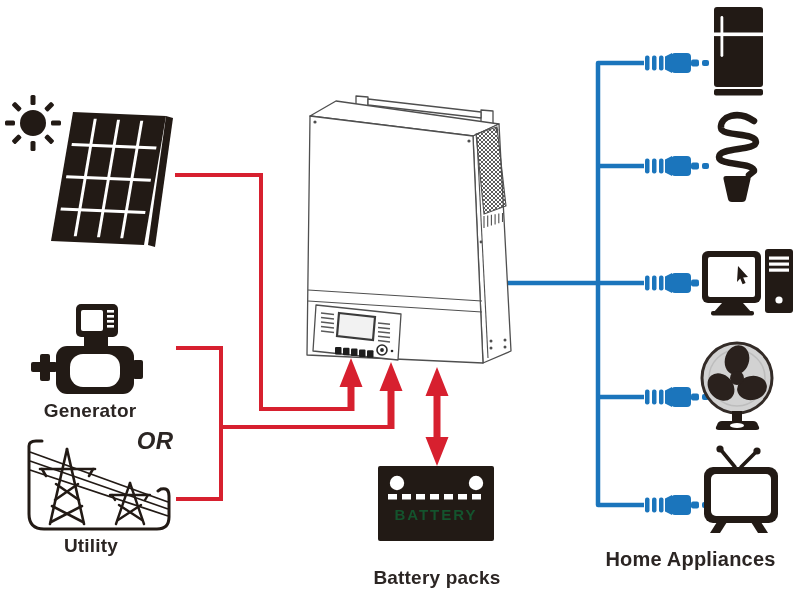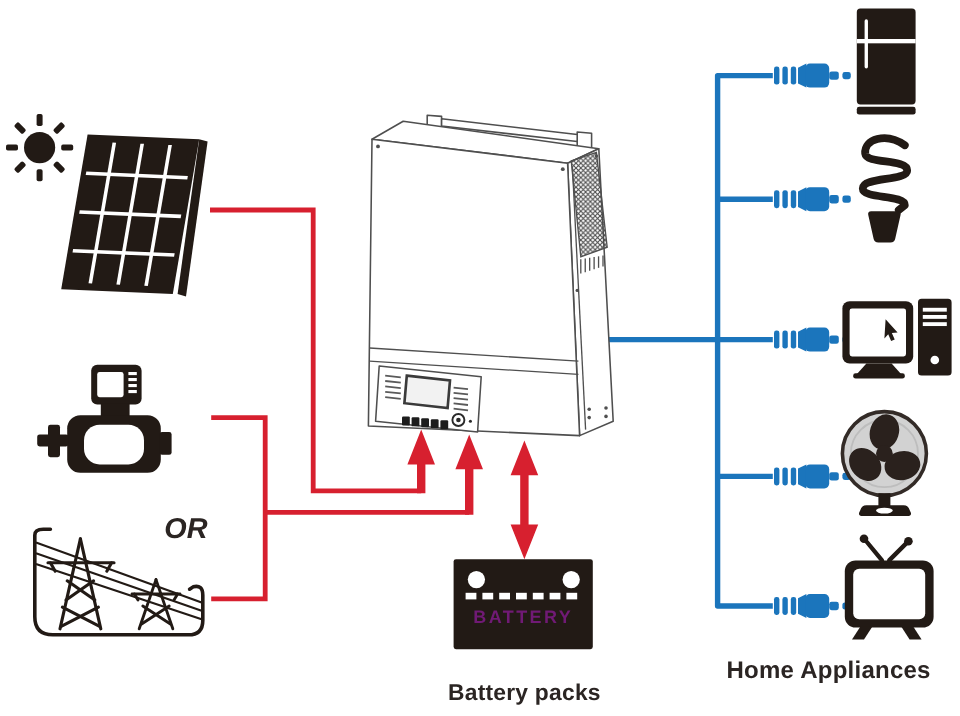--- a/index.html
+++ b/index.html
@@ -8,21 +8,21 @@
   .stage svg{position:absolute;left:0;top:0;}
   .label{position:absolute;font-weight:bold;color:var(--label-text,#2b2523);
          text-align:center;line-height:1.1;letter-spacing:0.2px;}
   .lbl-solar{left:15px;top:248px;width:160px;font-size:19px;}
   .lbl-generator{left:10px;top:401px;width:160px;font-size:19px;}
   .lbl-or{left:125px;top:428px;width:60px;font-size:24px;font-style:italic;}
   .lbl-utility{left:11px;top:536px;width:160px;font-size:19px;}
   .lbl-batt1{left:357px;top:545px;width:160px;font-size:19px;}
   .lbl-batt2{left:357px;top:568px;width:160px;font-size:19px;}
   .lbl-appliances{left:598px;top:548px;width:185px;font-size:20px;}
-  .lbl-battery-badge{left:378px;top:507px;width:116px;font-size:15px;color:#701a75;letter-spacing:2px;}
+  .lbl-battery-badge{left:378px;top:507px;width:116px;font-size:15px;color:#14532d;letter-spacing:2px;}
   
   .ink{fill:var(--icon-black,#221a15);}
   .inkS{stroke:var(--icon-black,#221a15);fill:none;}
   .red{stroke:var(--source-line,#d7202f);fill:none;stroke-width:4;}
   .redF{fill:var(--source-line,#d7202f);stroke:none;}
   .blue{stroke:var(--load-line,#1b75bc);fill:none;stroke-width:4.5;}
   .blueF{fill:var(--load-line,#1b75bc);stroke:none;}
   .box{fill:#ffffff;stroke:#4f4f4f;stroke-width:1.3;stroke-linejoin:round;}
   .thin{stroke:#4f4f4f;stroke-width:1.1;fill:none;}
   .dot{fill:#4f4f4f;}
@@ -265,18 +265,20 @@
     </g>
     <circle cx="720" cy="449" r="3.6" class="ink"></circle>
     <circle cx="757" cy="451" r="3.6" class="ink"></circle>
     <rect x="704" y="467" width="74" height="56" rx="9" class="ink"></rect>
     <rect x="711" y="474" width="60" height="42" rx="5" fill="#ffffff"></rect>
     <polygon points="717,522 727,522 720,533 710,533" class="ink"></polygon>
     <polygon points="751,522 761,522 768,533 758,533" class="ink"></polygon>
   </g>
 </svg>
 
+<div class="label lbl-generator">Generator</div>
 <div class="label lbl-or">OR</div>
+<div class="label lbl-utility">Utility</div>
 <div class="label lbl-battery-badge">BATTERY</div>
 <div class="label lbl-batt2">Battery packs</div>
 <div class="label lbl-appliances">Home Appliances</div>
 
 </div>
 
 </body></html>

